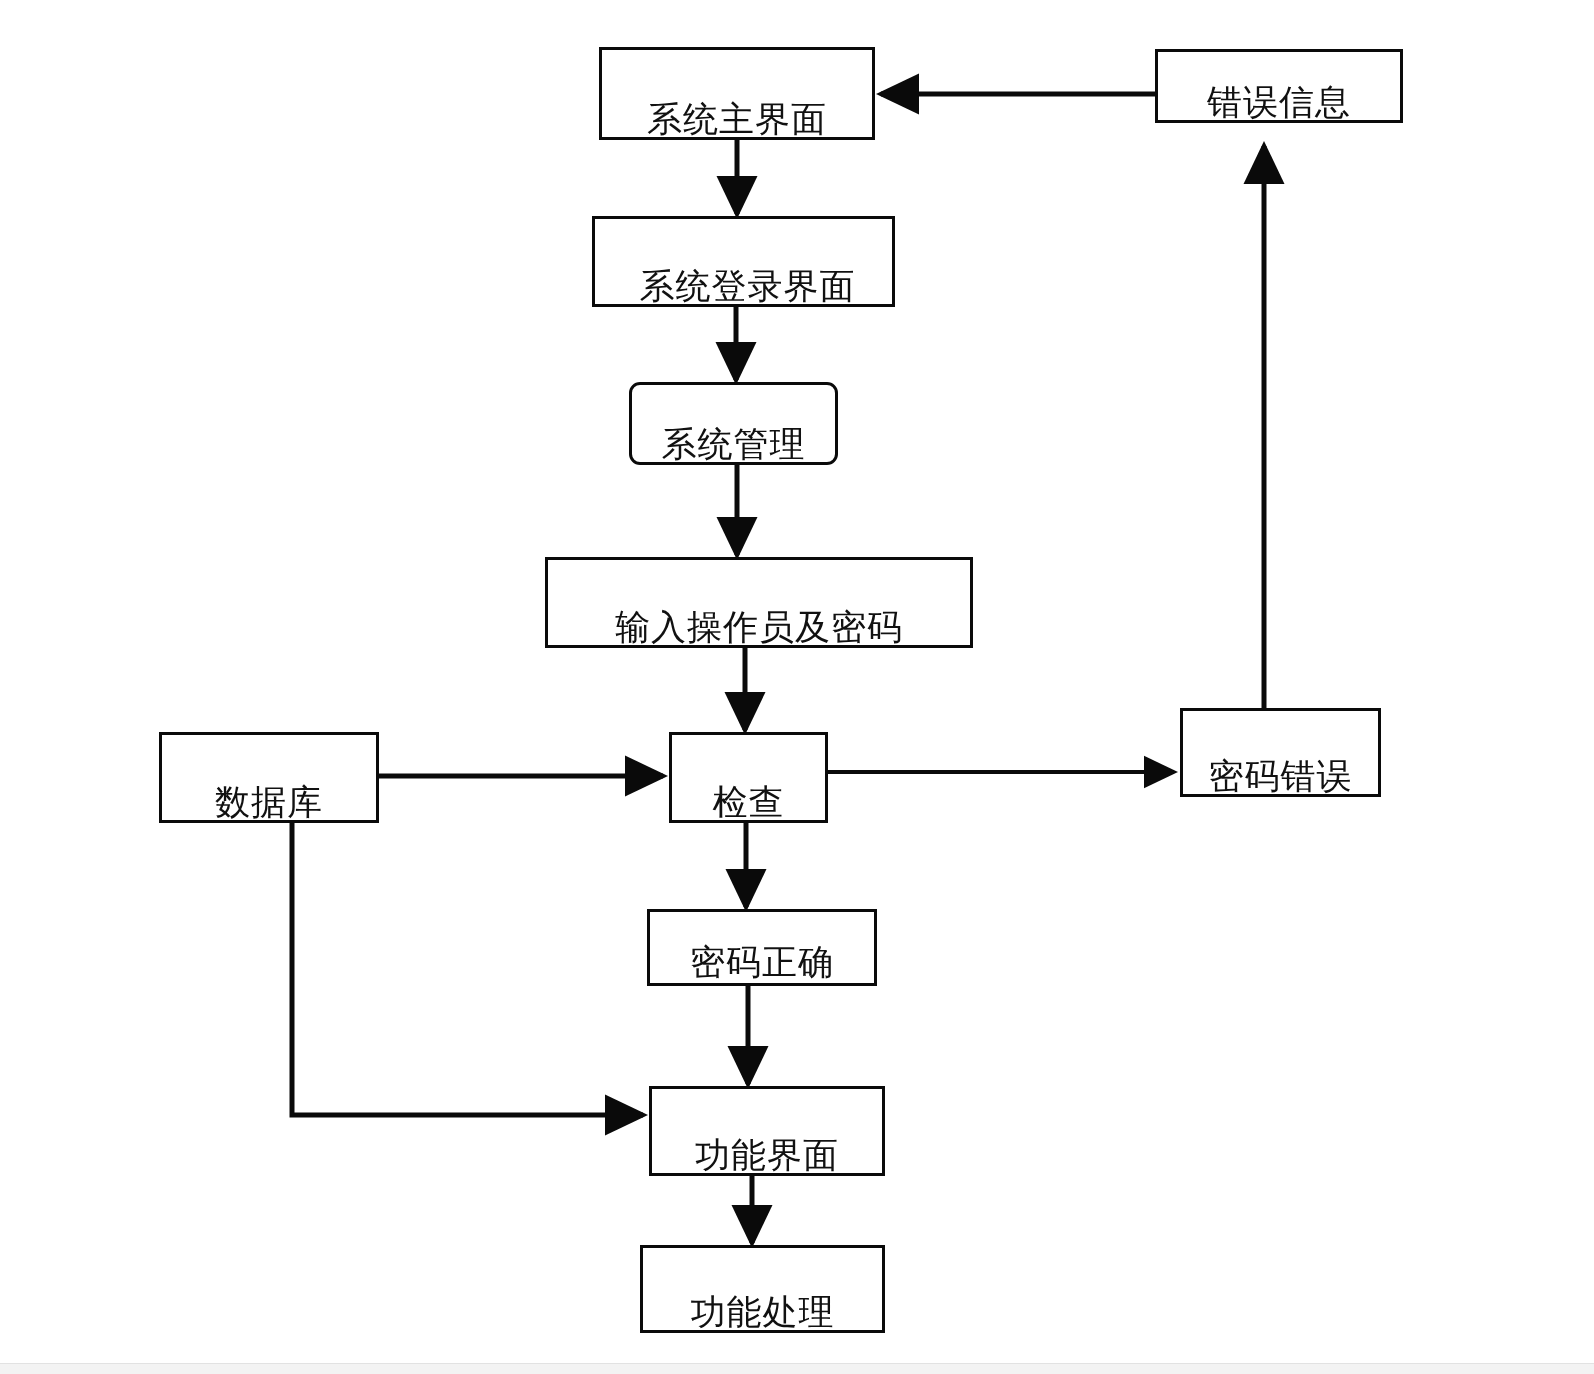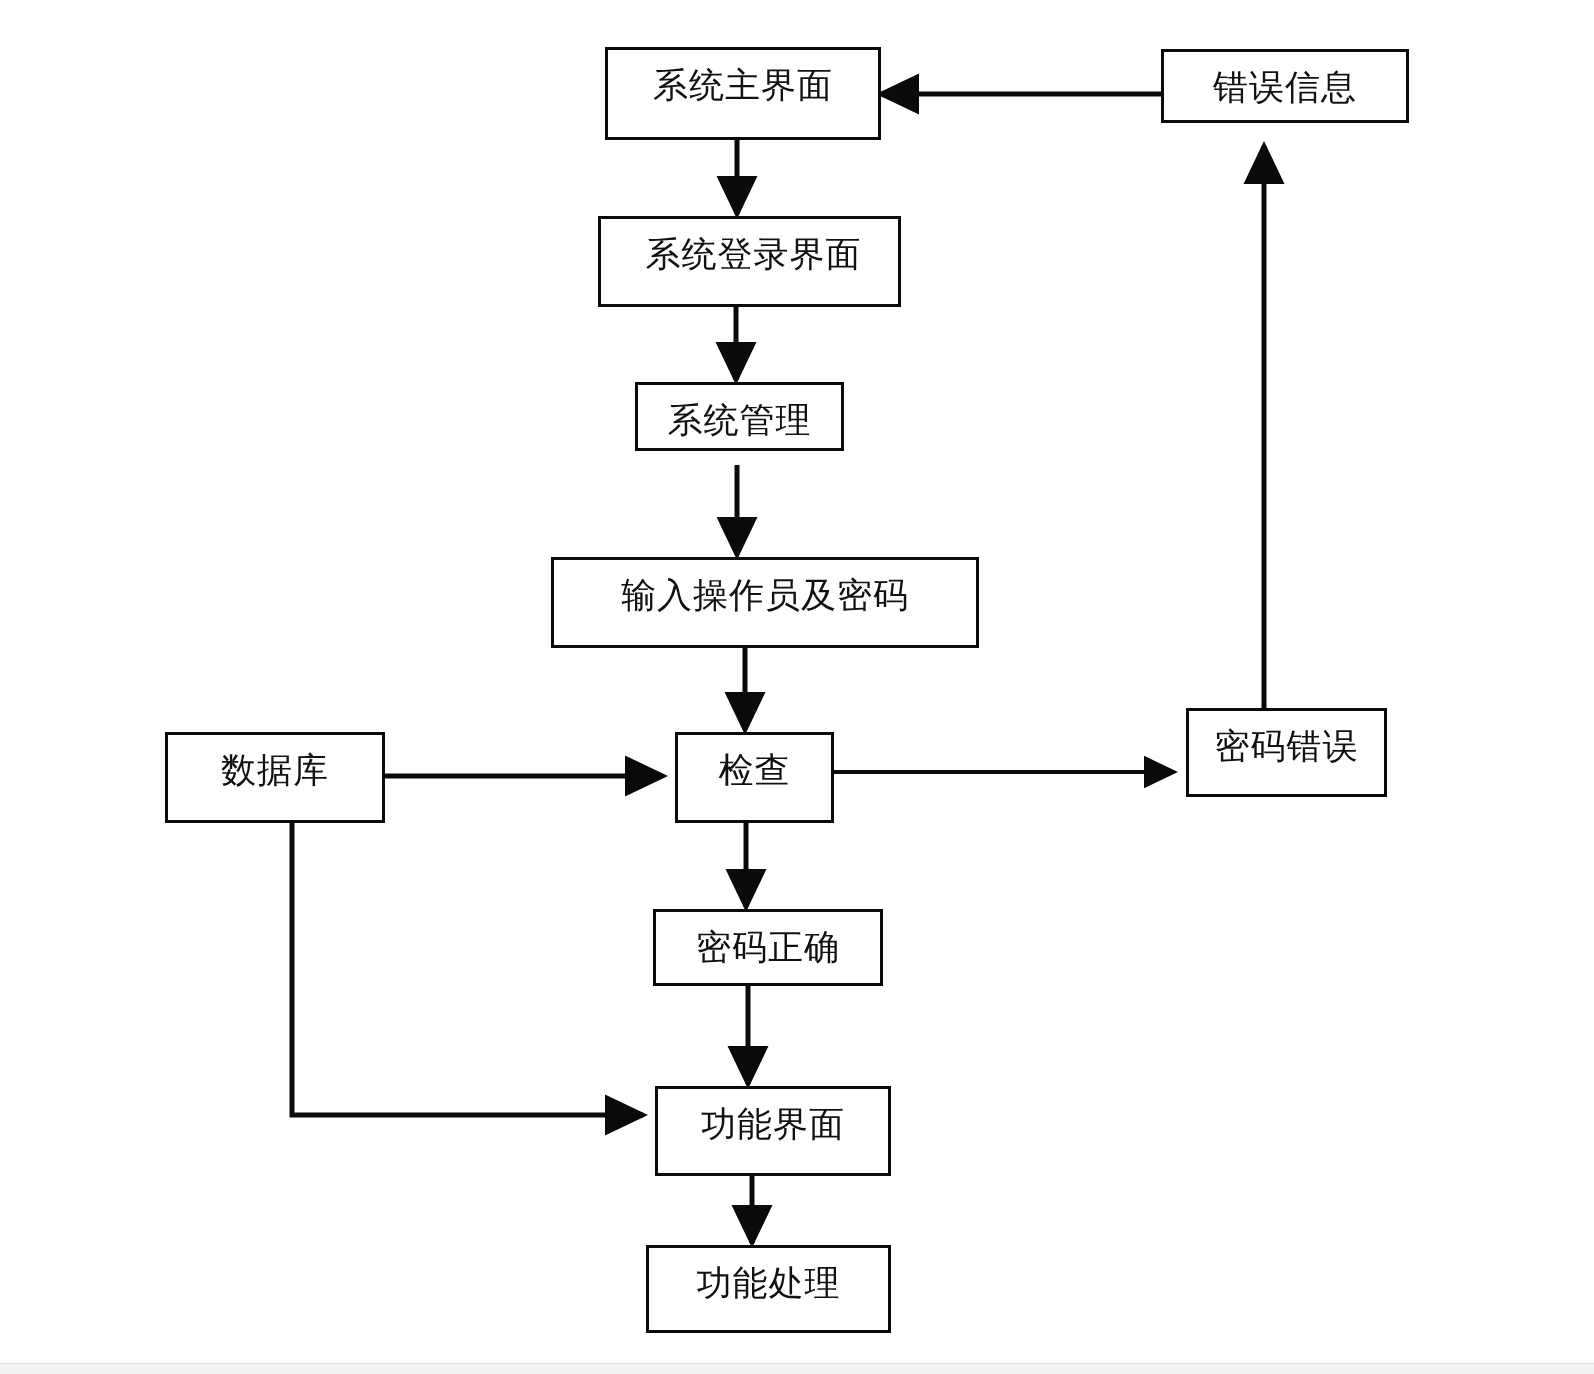--- a/index.html
+++ b/index.html
@@ -24,26 +24,25 @@
     width: 1594px;
     height: 1374px;
     pointer-events: none;
   }
   .node {
     position: absolute;
     box-sizing: border-box;
     border: 3px solid #0a0a0a;
     background: #ffffff;
     display: flex;
-    align-items: flex-start;
+    align-items: flex-end;
     justify-content: center;
     color: #111111;
     letter-spacing: 0.06em;
     white-space: nowrap;
-    margin-left: 6px;
   }
   .node .label {
     display: block;
     font-size: 35px;
     line-height: 1;
     padding-top: 18px;
   }
   .bottom-strip {
     position: absolute;
     left: 0;
@@ -96,41 +95,41 @@
   </div>
 
   <div class="node" style="left:1155px; top:49px; width:248px; height:74px;">
     <span class="label">错误信息</span>
   </div>
 
   <div class="node" style="left:592px; top:216px; width:303px; height:91px;padding-left:8px;">
     <span class="label">系统登录界面</span>
   </div>
 
-  <div class="node" style="left:629px; top:382px; width:209px; height:69px;">
+  <div class="node" style="left:629px; top:382px; width:209px; height:83px;border-radius:11px;">
     <span class="label">系统管理</span>
   </div>
 
   <div class="node" style="left:545px; top:557px; width:428px; height:91px;">
     <span class="label">输入操作员及密码</span>
   </div>
 
   <div class="node" style="left:669px; top:732px; width:159px; height:91px;">
     <span class="label">检查</span>
   </div>
 
   <div class="node" style="left:159px; top:732px; width:220px; height:91px;">
     <span class="label">数据库</span>
   </div>
 
   <div class="node" style="left:1180px; top:708px; width:201px; height:89px;">
     <span class="label">密码错误</span>
   </div>
 
-  <div class="node" style="left:647px; top:909px; width:230px; height:77px;">
+  <div class="node" style="left:647px; top:909px; width:230px; height:77px;font-family:Liberation Mono, monospace;">
     <span class="label">密码正确</span>
   </div>
 
   <div class="node" style="left:649px; top:1086px; width:236px; height:90px;">
     <span class="label">功能界面</span>
   </div>
 
   <div class="node" style="left:640px; top:1245px; width:245px; height:88px;">
     <span class="label">功能处理</span>
   </div>

